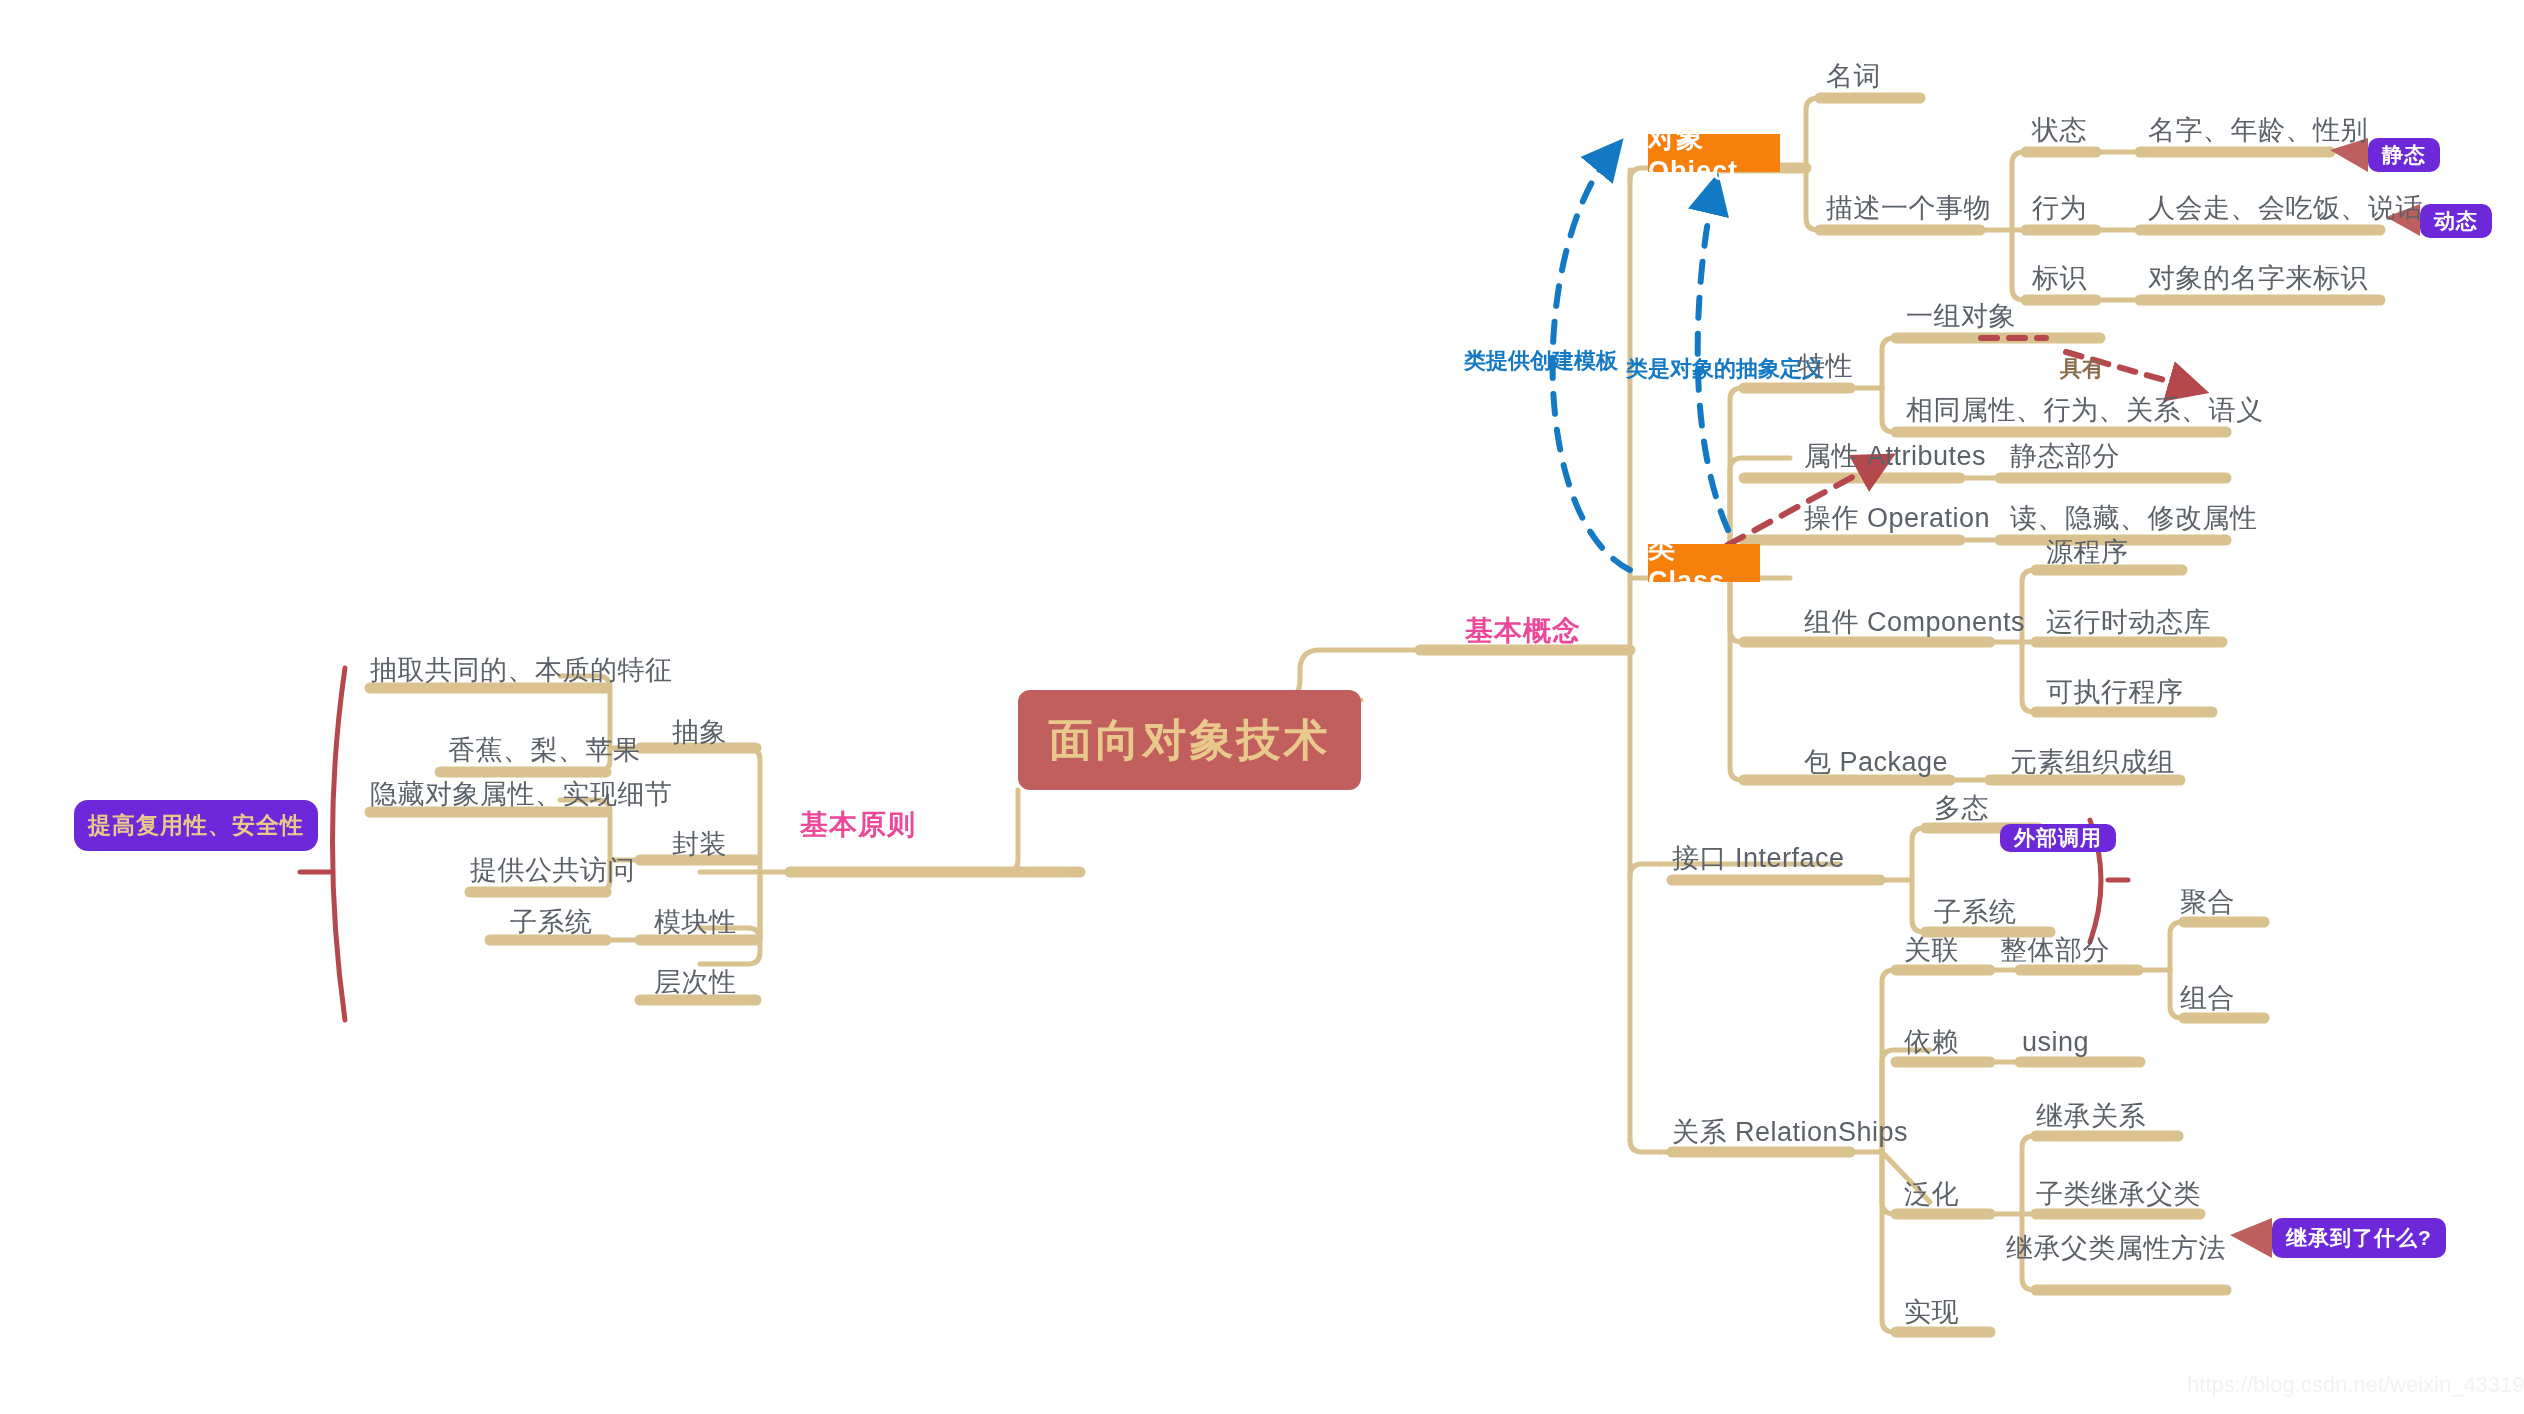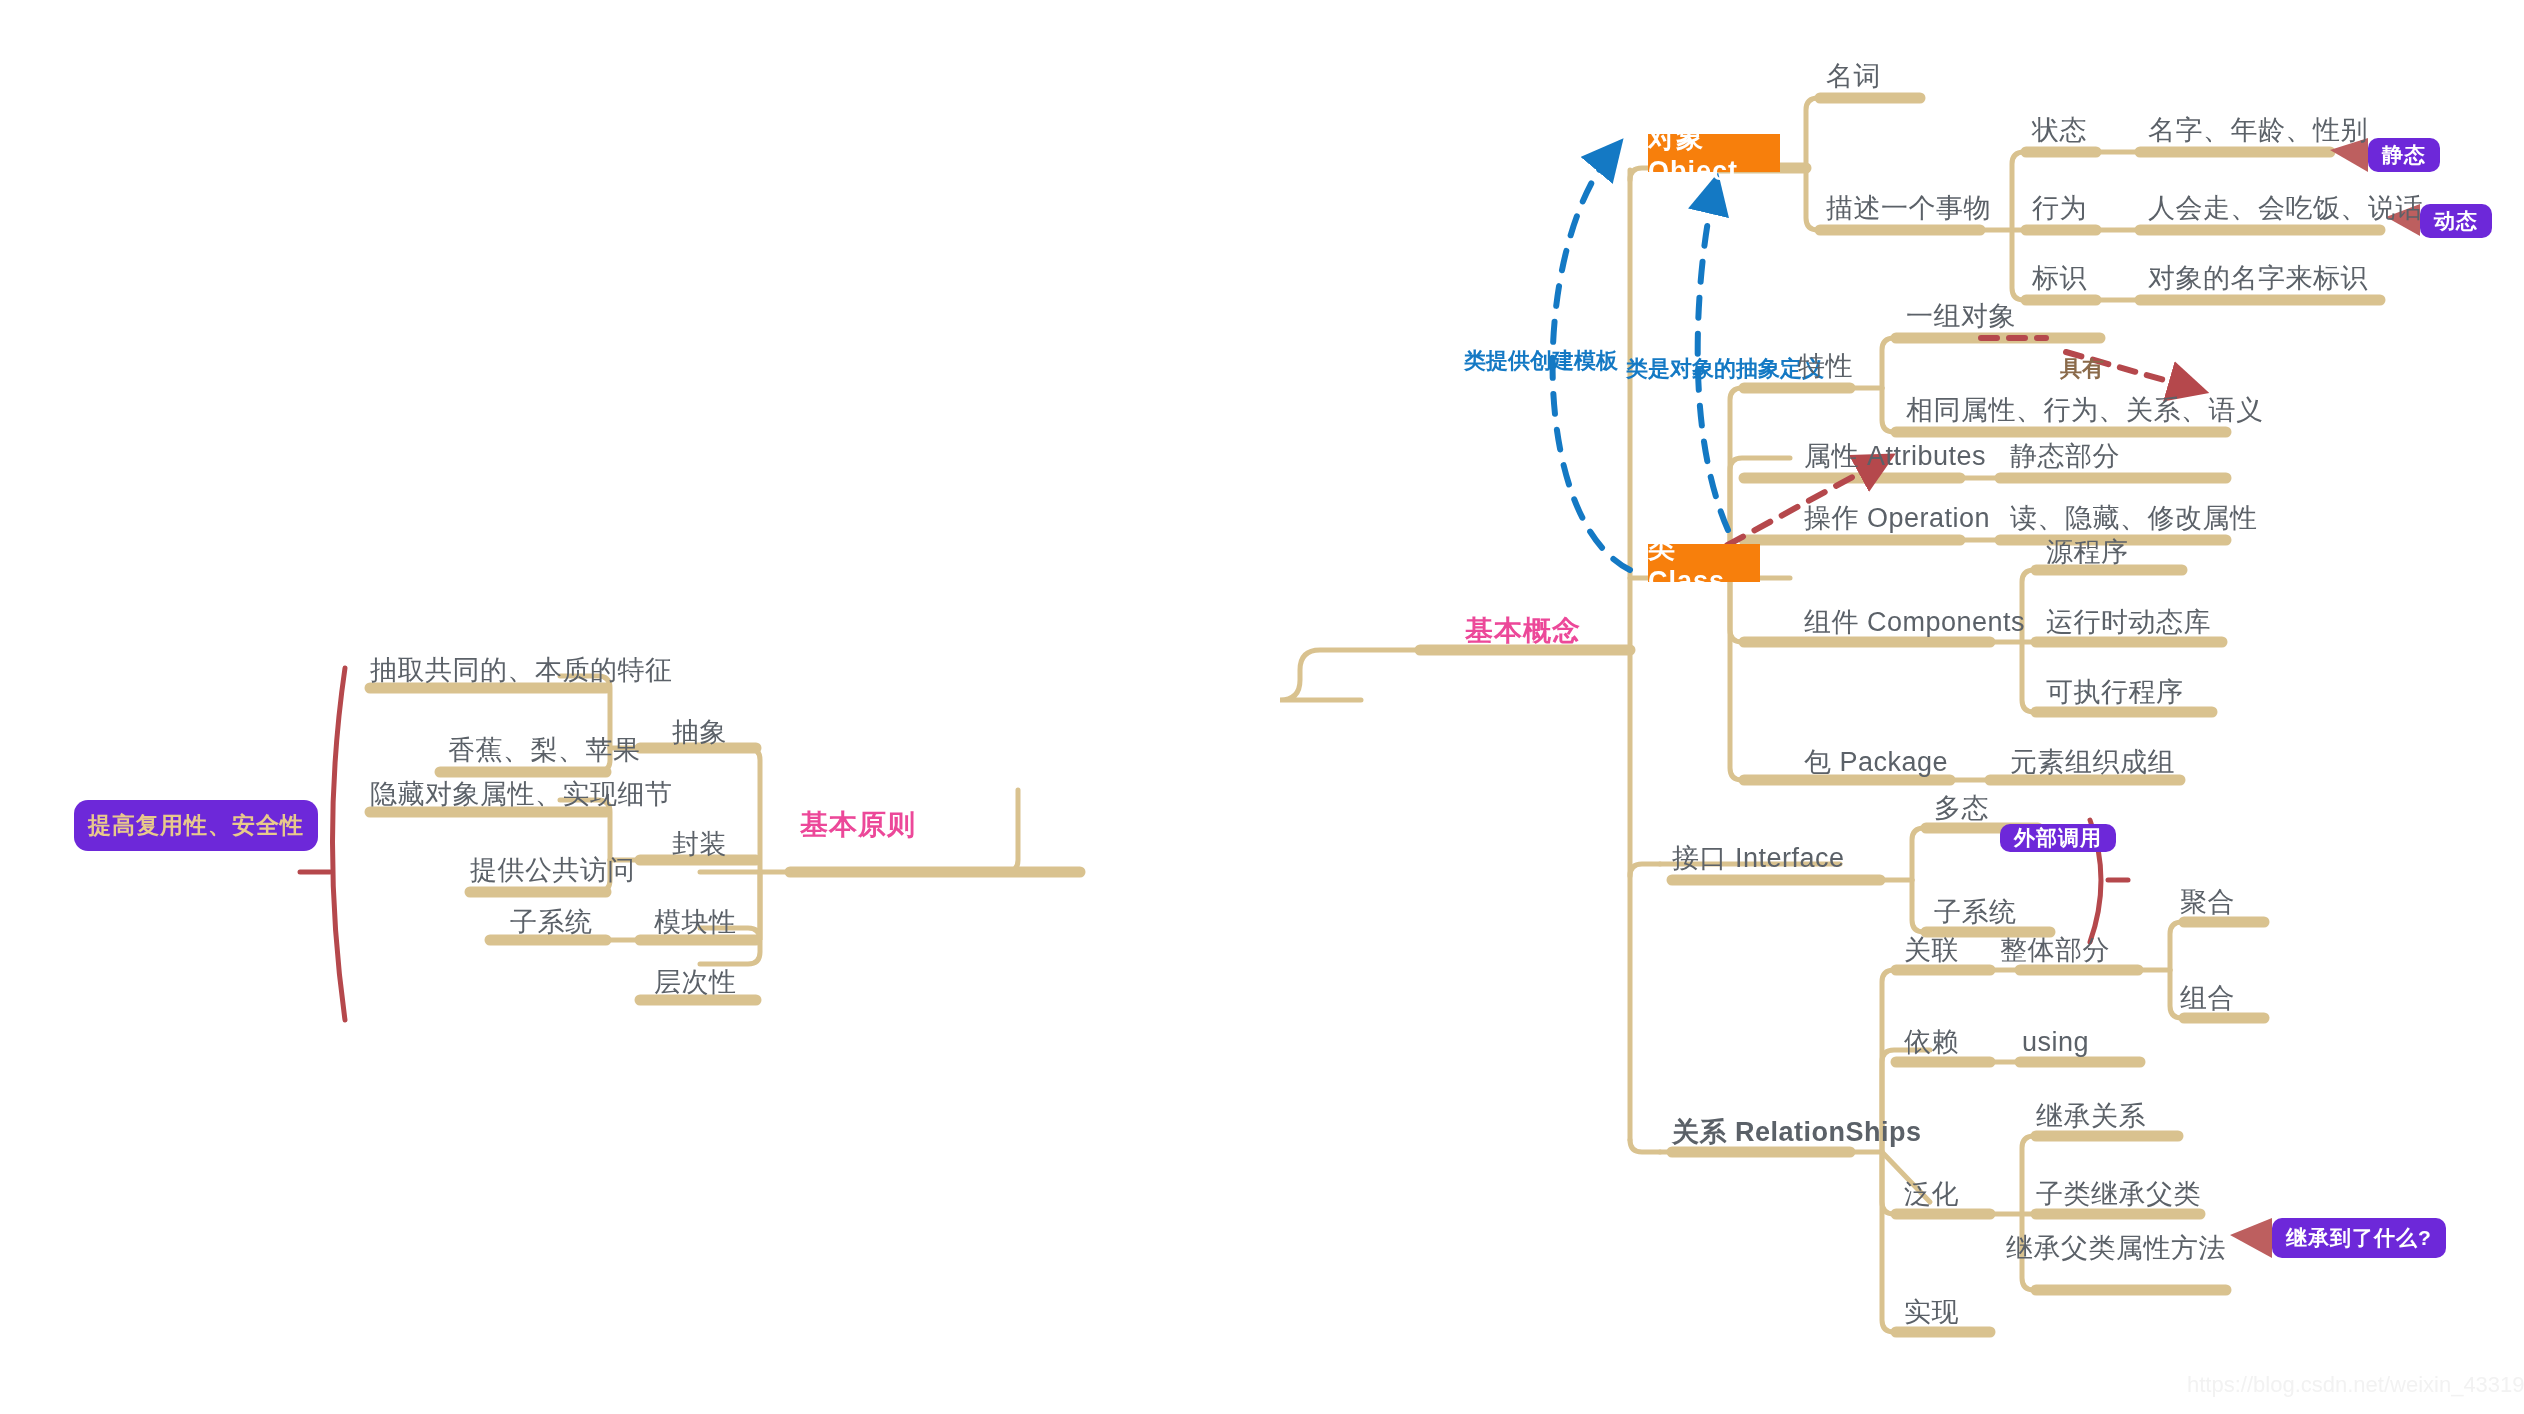--- a/index.html
+++ b/index.html
@@ -265,20 +265,21 @@
 
     <path d="M1981,338 L2046,338" fill="none" stroke="#b5484c" stroke-width="6" stroke-dasharray="16 12" stroke-linecap="round"></path>
     <path d="M2066,352 L2192,388" fill="none" stroke="#b5484c" stroke-width="6" stroke-dasharray="16 12" stroke-linecap="round" marker-end="url(#redArrow)"></path>
     <path d="M1700,560 L1880,462" fill="none" stroke="#b5484c" stroke-width="6" stroke-dasharray="18 13" stroke-linecap="round" marker-end="url(#redArrow)"></path>
 
     <path d="M2330,150 L2368,138 L2368,172 z" fill="#bd5f5f"></path>
     <path d="M2386,217 L2420,204 L2420,236 z" fill="#bd5f5f"></path>
     <path d="M2230,1235 L2272,1218 L2272,1258 z" fill="#bd5f5f"></path>
   </svg>
 
+  <div class="central" style="left:1018px; top:690px; width:343px; height:100px;">面向对象技术</div>
 
   <div class="branchlabel" style="left:1465px; top:612px;">基本概念</div>
   <div class="branchlabel" style="left:800px; top:806px;">基本原则</div>
 
   <div class="orange" style="left:1648px; top:134px; width:132px; height:38px;">对象 Object</div>
   <div class="orange" style="left:1648px; top:544px; width:112px; height:38px;">类 Class</div>
 
   <div class="bluelabel" style="left:1464px; top:346px;">类提供创建模板</div>
   <div class="bluelabel" style="left:1626px; top:354px;">类是对象的抽象定义</div>
   <div class="brownlabel" style="left:2060px; top:354px;">具有</div>
@@ -310,21 +311,21 @@
   <div class="node" style="left:2046px; top:608px;">运行时动态库</div>
   <div class="node" style="left:2046px; top:678px;">可执行程序</div>
 
   <div class="node" style="left:1804px; top:748px;">包 Package</div>
   <div class="node" style="left:2010px; top:748px;">元素组织成组</div>
 
   <div class="node" style="left:1672px; top:844px;">接口 Interface</div>
   <div class="node" style="left:1934px; top:794px;">多态</div>
   <div class="node" style="left:1934px; top:898px;">子系统</div>
 
-  <div class="node" style="left:1672px; top:1118px;font-weight:bold;">关系 RelationShips</div>
+  <div class="node" style="left:1672px; top:1118px;">关系 RelationShips</div>
 
   <div class="node" style="left:1904px; top:936px;">关联</div>
   <div class="node" style="left:2000px; top:936px;">整体部分</div>
   <div class="node" style="left:2180px; top:888px;">聚合</div>
   <div class="node" style="left:2180px; top:984px;">组合</div>
 
   <div class="node" style="left:1904px; top:1028px;">依赖</div>
   <div class="node" style="left:2022px; top:1028px;">using</div>
 
   <div class="node" style="left:1904px; top:1180px;">泛化</div>

